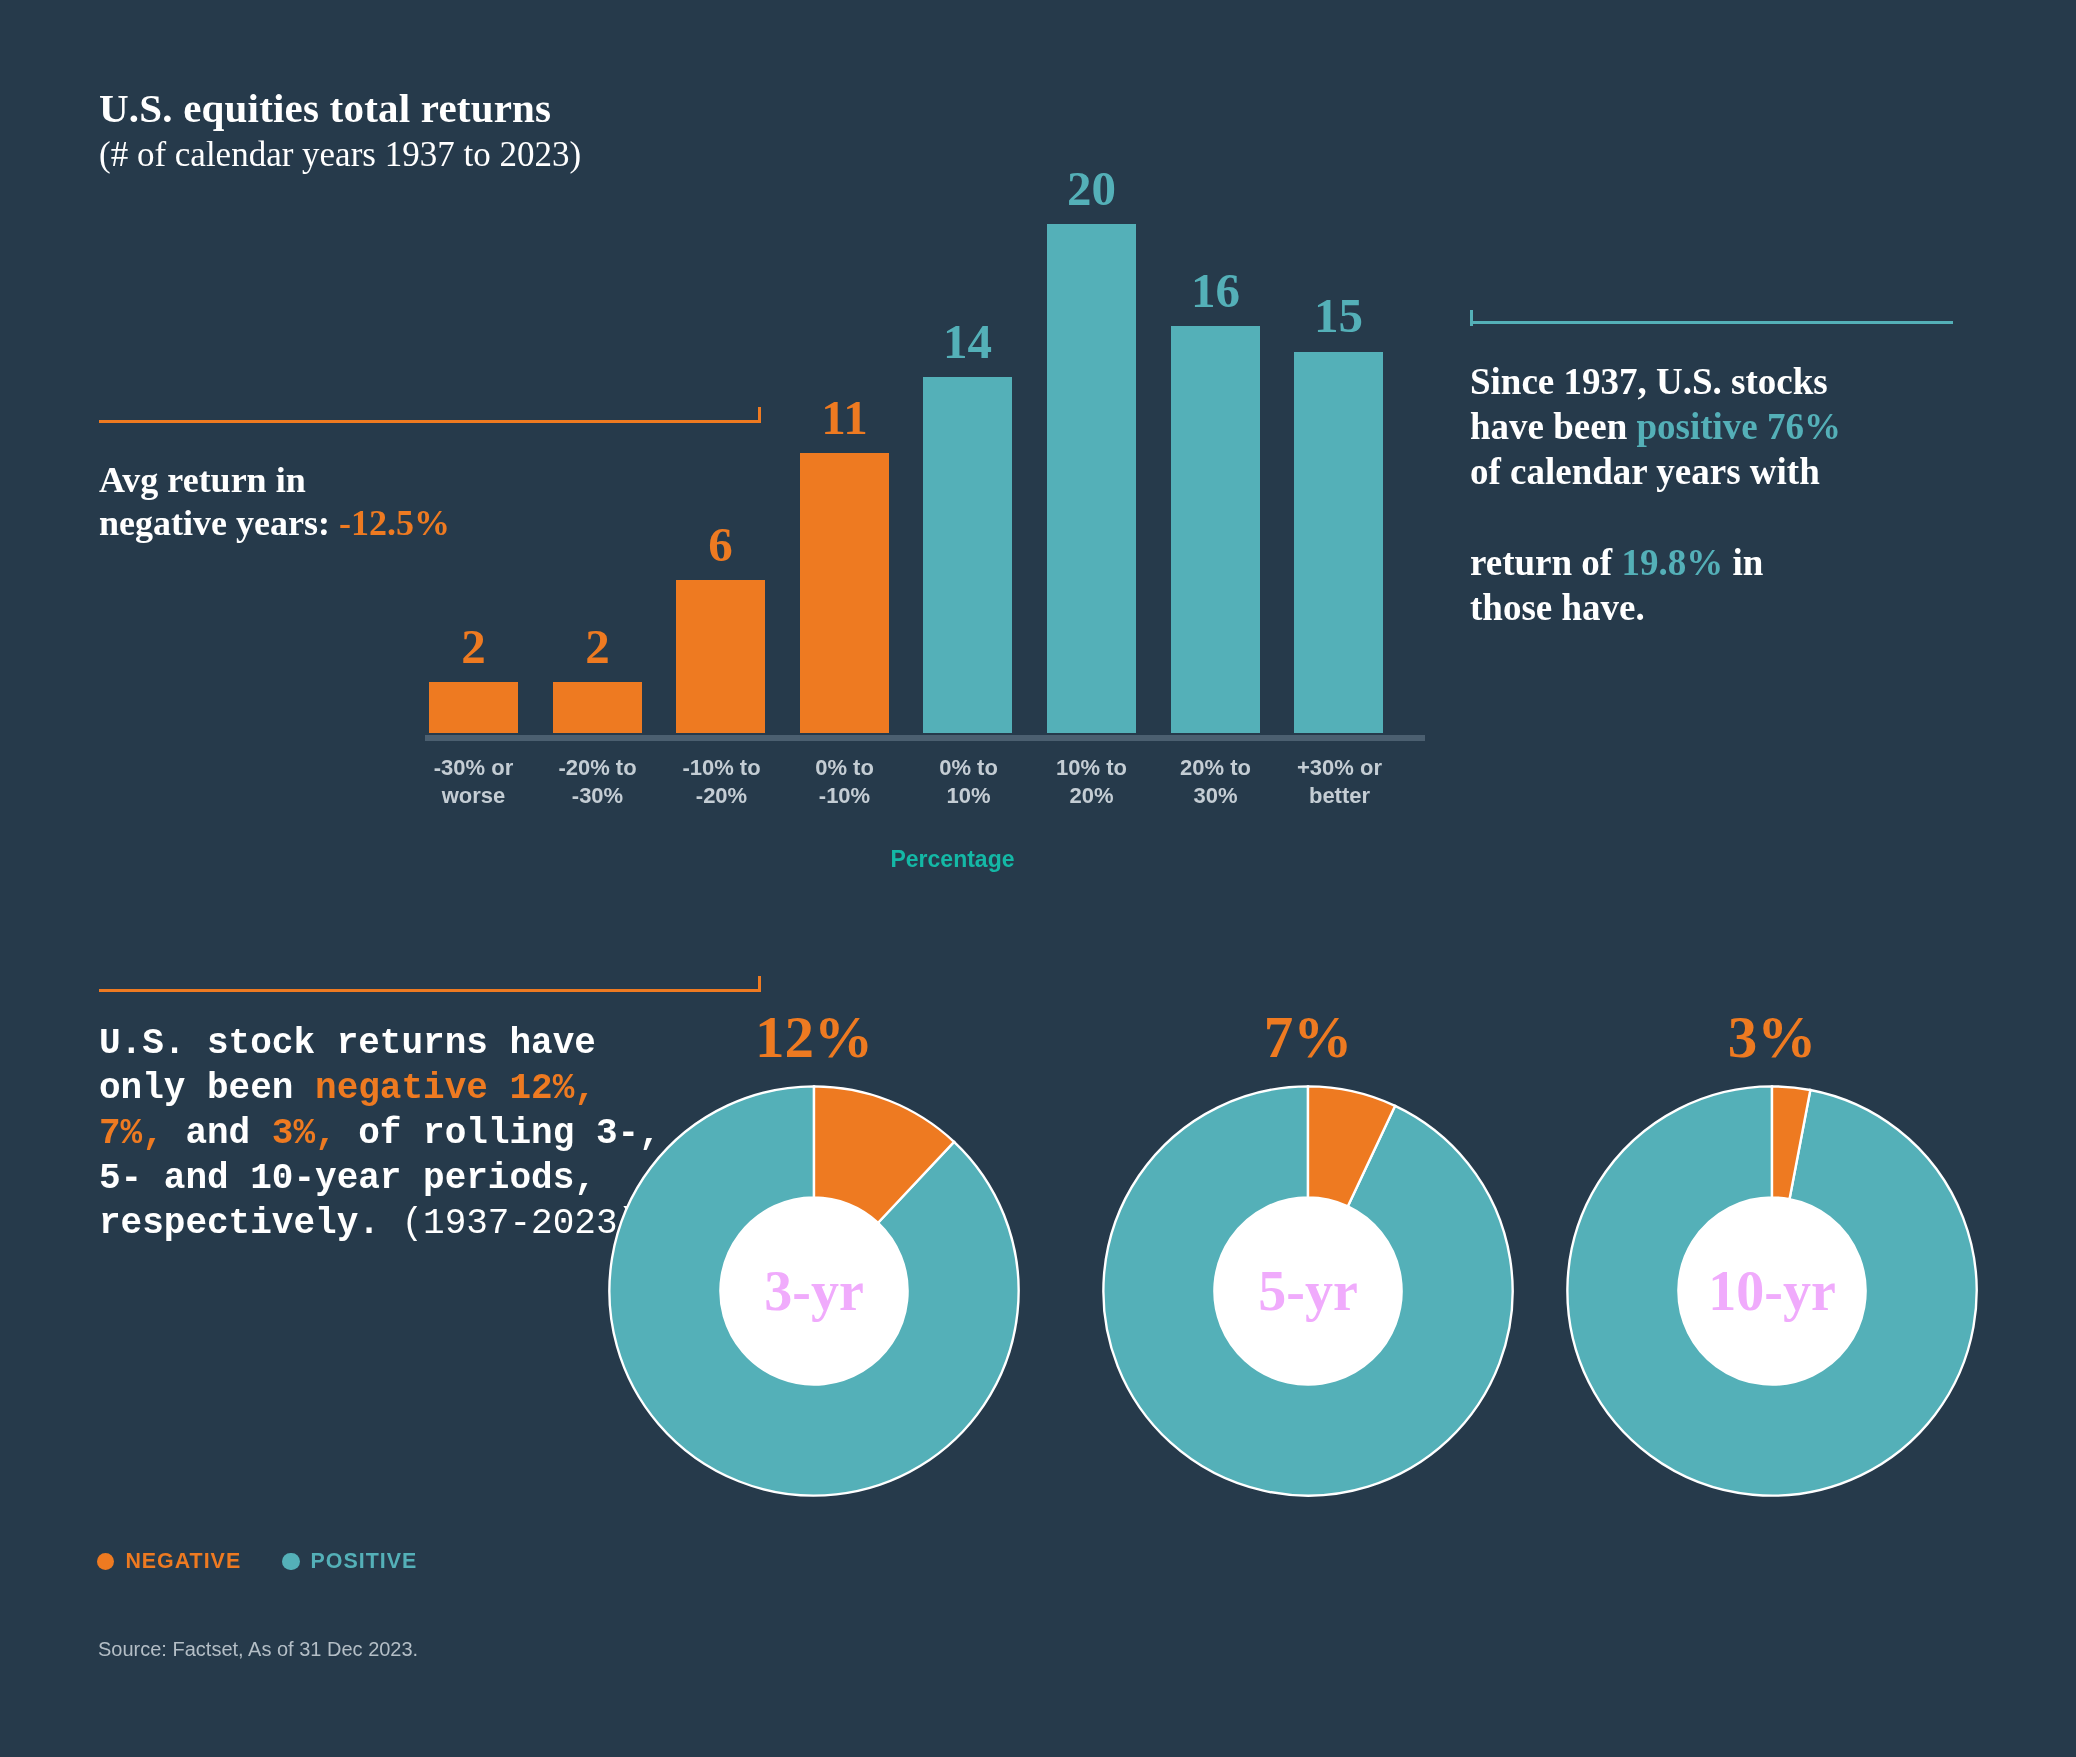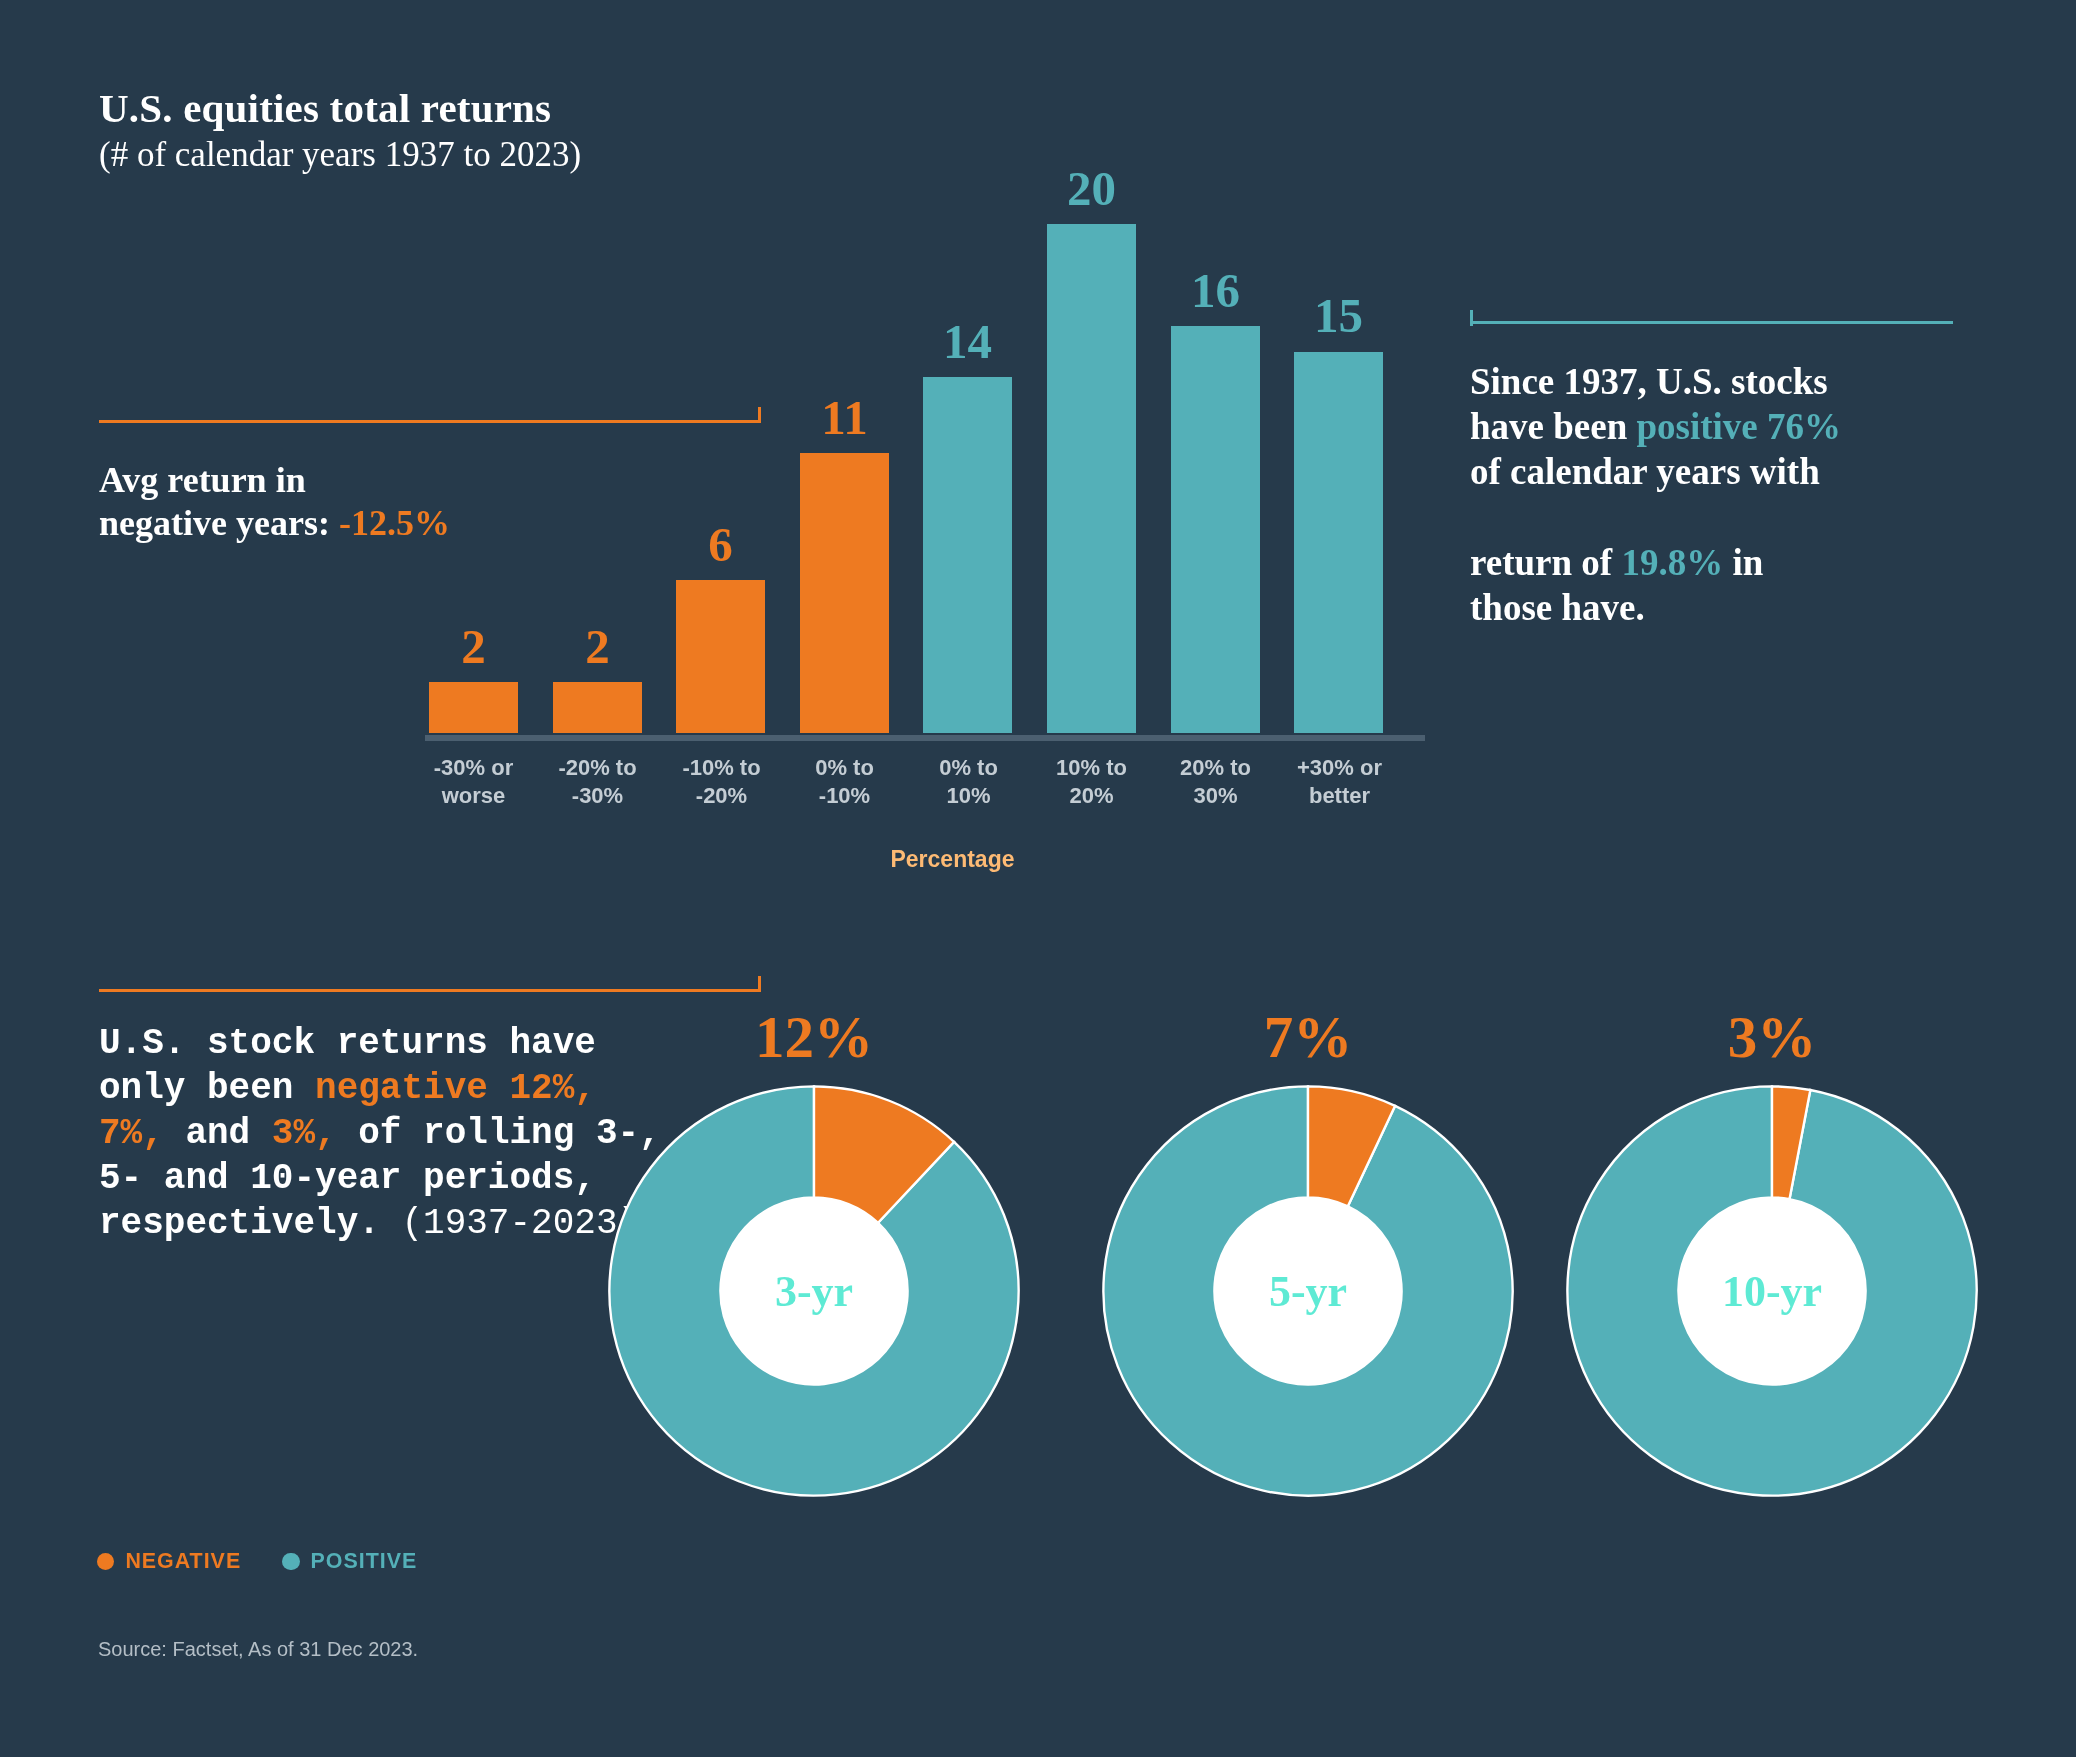--- a/index.html
+++ b/index.html
@@ -104,21 +104,21 @@
 
   #x-axis-title {
     position: absolute;
     left: 794px;
     top: 846px;
     width: 317px;
     text-align: center;
     font-family: "Liberation Sans", sans-serif;
     font-size: 23px;
     font-weight: bold;
-    color: #fdba74;
+    color: #14b8a6;
   }
 
   
   #neg-stats-block {
     position: absolute;
     left: 99px;
     top: 420px;
     width: 713px;
   }
   #neg-stats-rule {
@@ -225,22 +225,22 @@
     position: absolute;
     left: 0;
     top: 0;
     width: 414px;
     height: 414px;
     display: flex;
     align-items: center;
     justify-content: center;
     font-family: "Liberation Serif", serif;
     font-weight: bold;
-    font-size: 44px;
-    color: #5eead4;
+    font-size: 56px;
+    color: #f0abfc;
     pointer-events: none;
   }
   .donut-pct {
     position: absolute;
     top: -81px;
     width: 414px;
     text-align: center;
     font-family: "Liberation Serif", serif;
     font-weight: bold;
     font-size: 59px;

